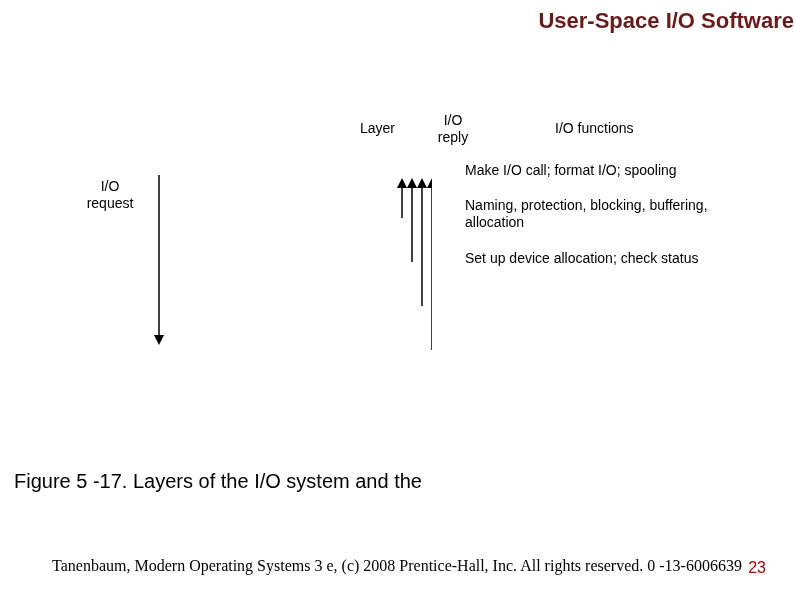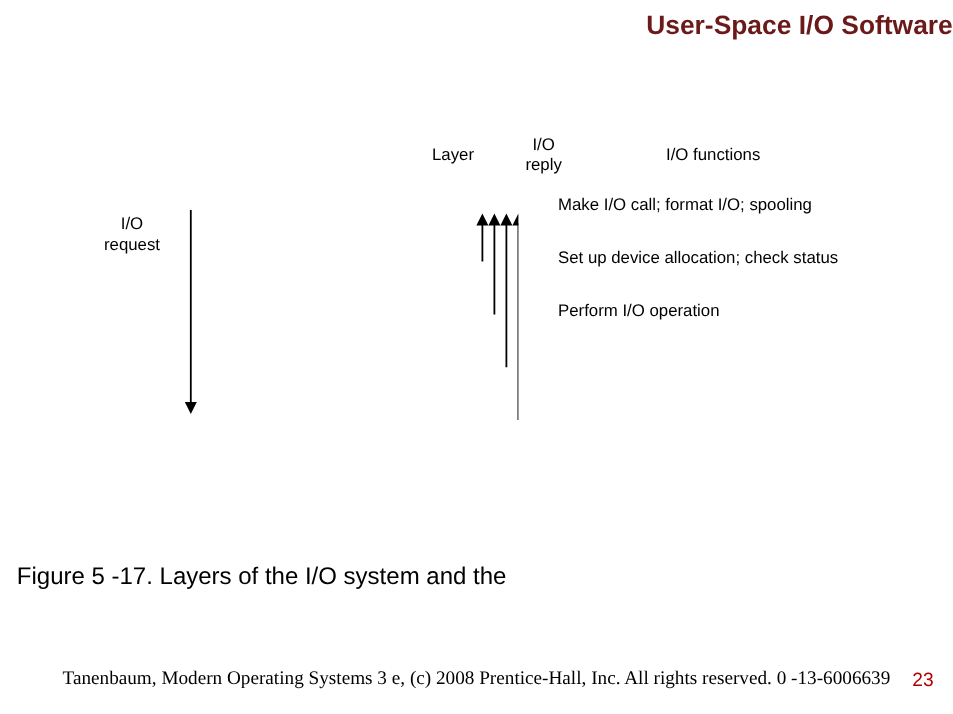--- a/index.html
+++ b/index.html
@@ -90,21 +90,21 @@
     bottom: 20px;
     left: 0;
     width: 100%;
     text-align: center;
     font-size: 16px;
     font-family: "Times New Roman", serif;
   }
   .pagenum {
     position: absolute;
     bottom: 18px;
-    right: 16px;
+    right: 28px;
     font-size: 16px;
     color: #b00000;
     font-family: Arial, sans-serif;
   }
 </style>
 </head>
 <body>
 
 <div class="title">User-Space I/O Software</div>
 
@@ -139,22 +139,22 @@
       </g>
       <g>
         <line x1="40" y1="202" x2="40" y2="38" stroke="#000" stroke-width="1.5"></line>
         <polygon points="40,30 35,40 45,40" fill="#000"></polygon>
       </g>
     </svg>
   </div>
 
   <div class="funcs">
     <div class="func-row">Make I/O call; format I/O; spooling</div>
+    <div class="func-row">Naming, protection, blocking, buffering, allocation</div>
     <div class="func-row">Set up device allocation; check status</div>
-    <div class="func-row">Perform I/O operation</div>
   </div>
 
 </div>
 
 <div class="caption">
   <span>Figure 5 -17. Layers of the I/O system and the</span>
 </div>
 
 <div class="footer">Tanenbaum, Modern Operating Systems 3 e, (c) 2008 Prentice-Hall, Inc. All rights reserved. 0 -13-6006639</div>
 <div class="pagenum">23</div>

